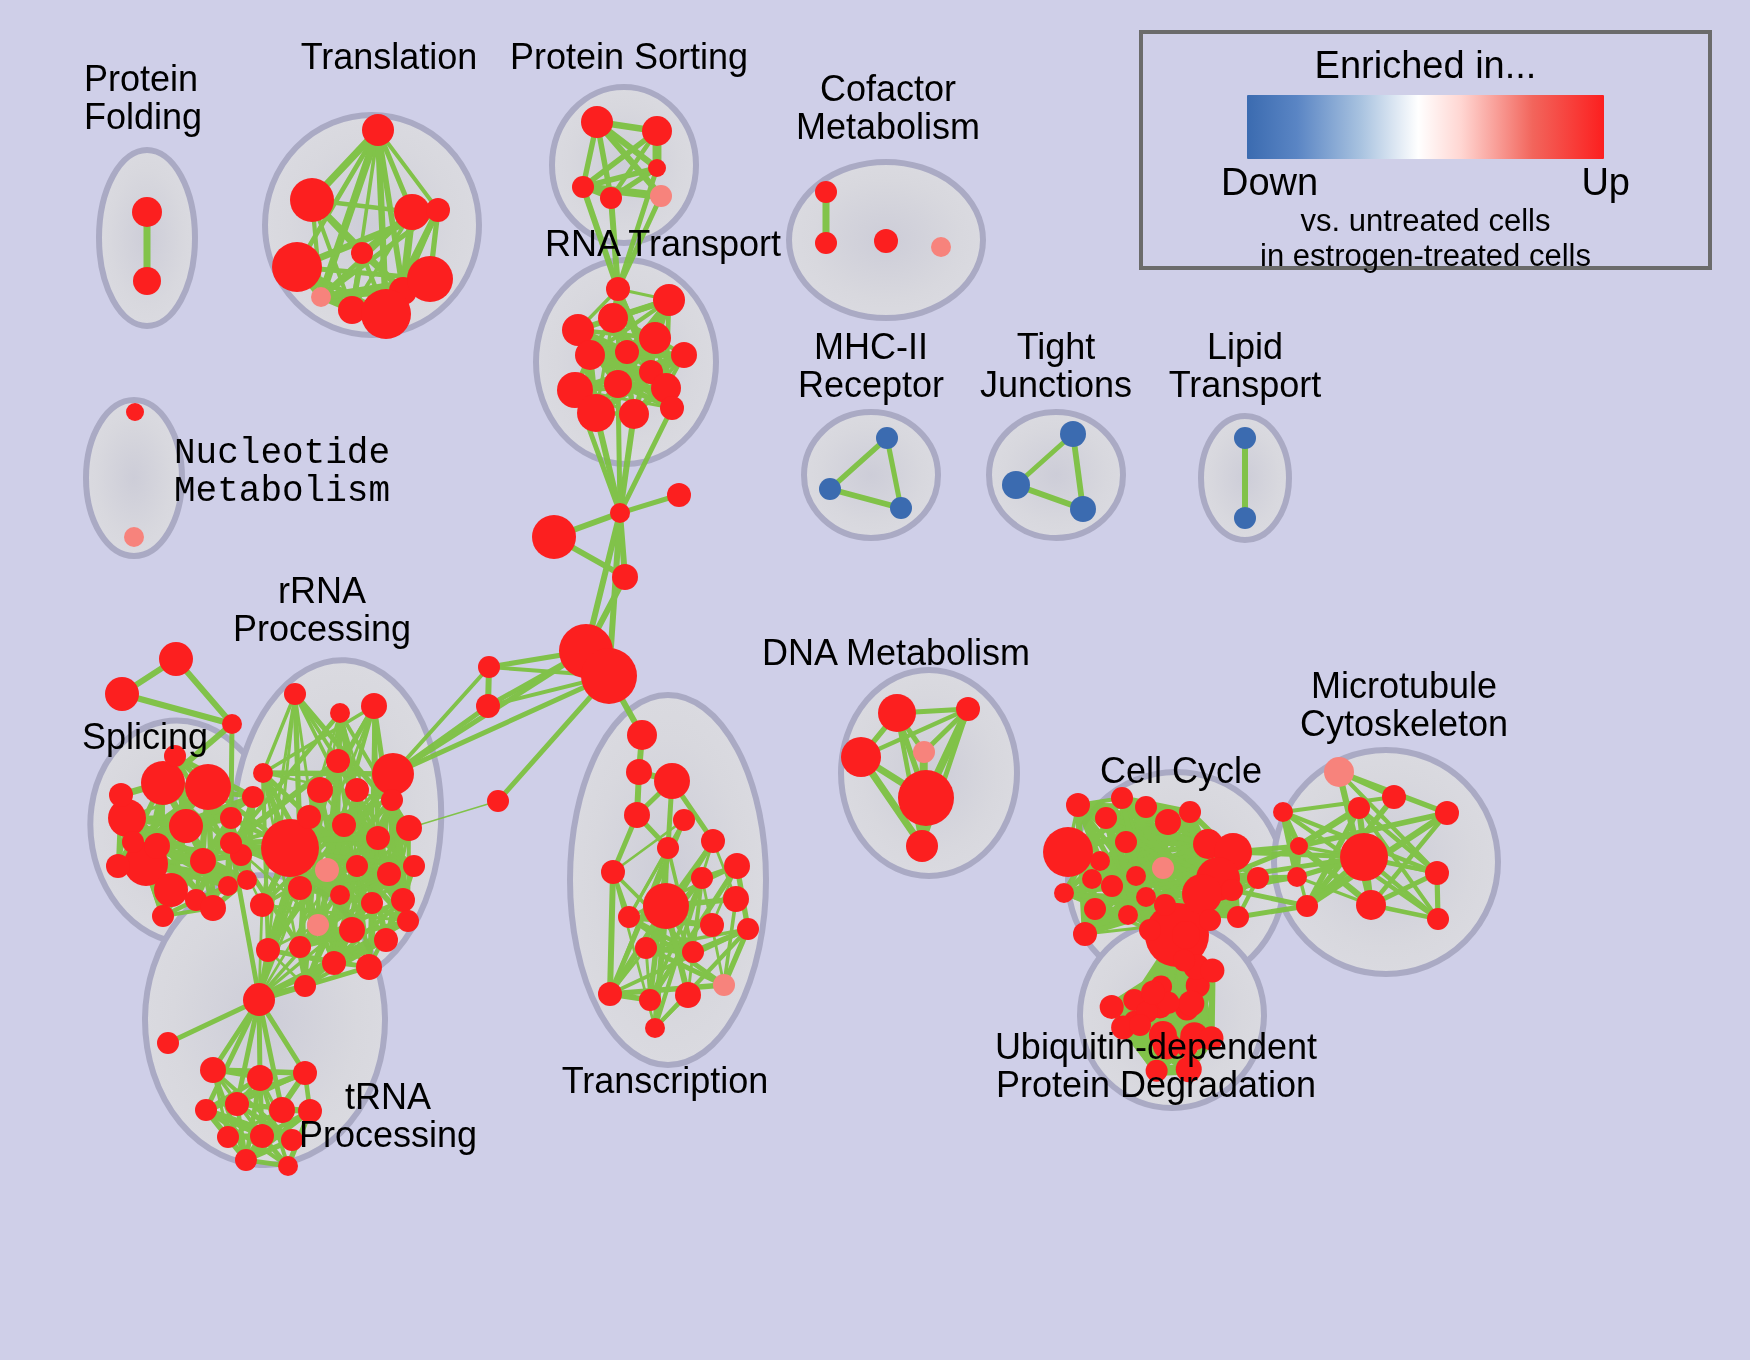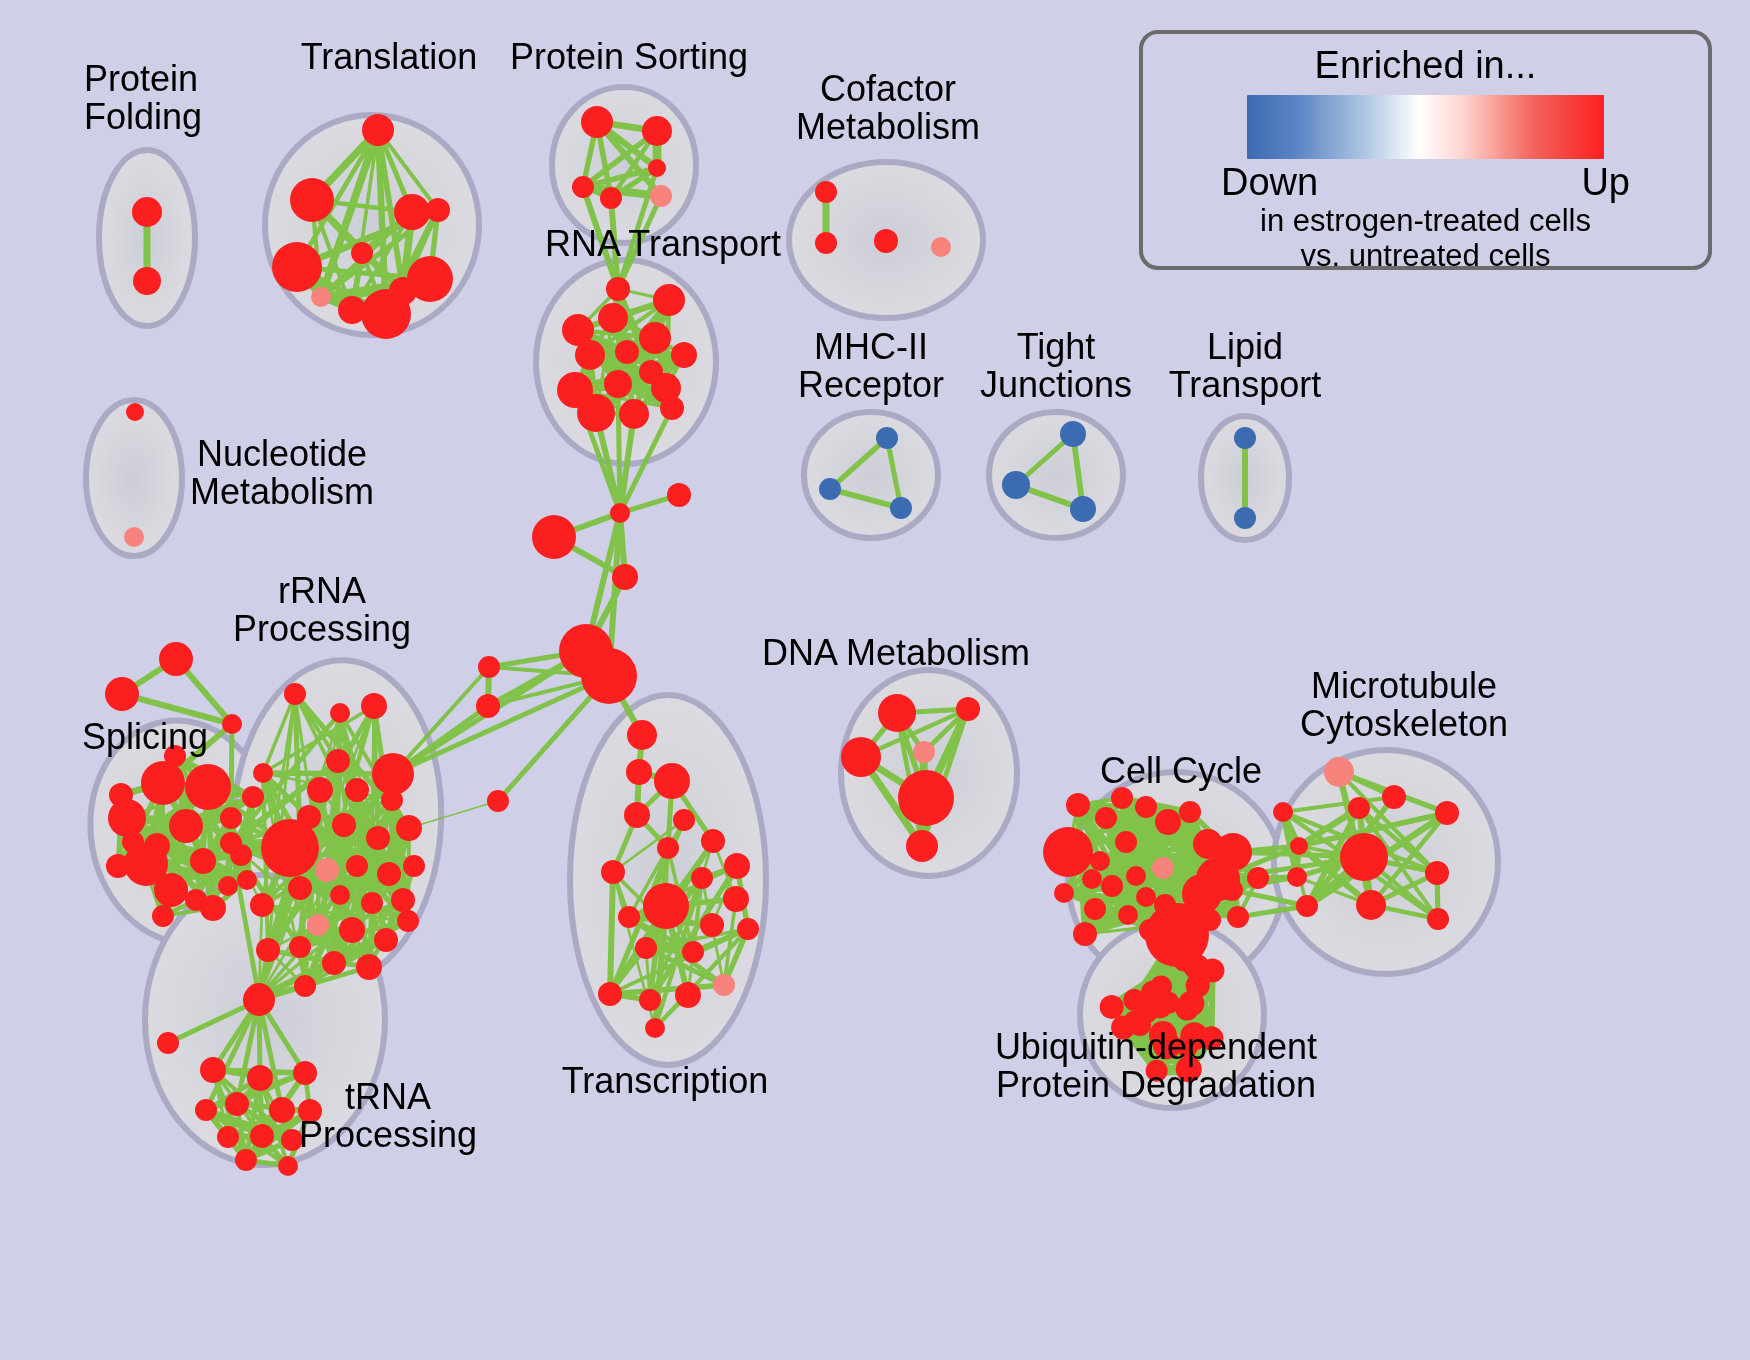--- a/index.html
+++ b/index.html
@@ -1278,39 +1278,39 @@
       <div class="lbl c" style="left: 618px; top: 38px; margin-left: 11px;">Protein Sorting</div>
       <div class="lbl c" style="left: 619px; top: 225px; margin-left: 44px;">RNA Transport</div>
       <div class="lbl c" style="left: 888px; top: 70px;">Cofactor
 Metabolism</div>
       <div class="lbl c" style="left: 871px; top: 328px;">MHC-II
 Receptor</div>
       <div class="lbl c" style="left: 1056px; top: 328px;">Tight
 Junctions</div>
       <div class="lbl c" style="left: 1245px; top: 328px;">Lipid
 Transport</div>
-      <div class="lbl c" style="left: 282px; top: 435px;">Nucleotide
+      <div class="lbl c" style="left: 282px; top: 435px; font-family: Liberation Mono, monospace;">Nucleotide
 Metabolism</div>
       <div class="lbl c" style="left: 322px; top: 572px;">rRNA
 Processing</div>
       <div class="lbl" style="left: 59px; top: 718px; margin-left: 23px;">Splicing</div>
       <div class="lbl c" style="left: 896px; top: 634px;">DNA Metabolism</div>
       <div class="lbl c" style="left: 1404px; top: 667px;">Microtubule
 Cytoskeleton</div>
       <div class="lbl c" style="left: 1181px; top: 752px;">Cell Cycle</div>
       <div class="lbl c" style="left: 665px; top: 1062px;">Transcription</div>
       <div class="lbl c" style="left: 388px; top: 1078px; text-align: center;">tRNA
 Processing</div>
       <div class="lbl c" style="left: 1156px; top: 1028px;">Ubiquitin-dependent
 Protein Degradation</div>
     </div>
 
-  <div id="legend" style="left:1139px;top:30px;width:573px;height:240px;padding:10px 26px 8px;border-radius:19px;">
+  <div id="legend" style="left:1139px;top:30px;width:573px;height:240px;padding:10px 26px 8px;">
     <div class="ltitle">Enriched in...</div>
     <div class="bar" style="margin:8px 78px 2px;"></div>
     <div class="ends" style="margin:0 52px;">
       <span>Down</span>
       <span>Up</span>
     </div>
+    <div class="sub">vs. untreated cells</div>
     <div class="sub">in estrogen-treated cells</div>
-    <div class="sub">vs. untreated cells</div>
   </div>
 </div>
 
 </body></html>

